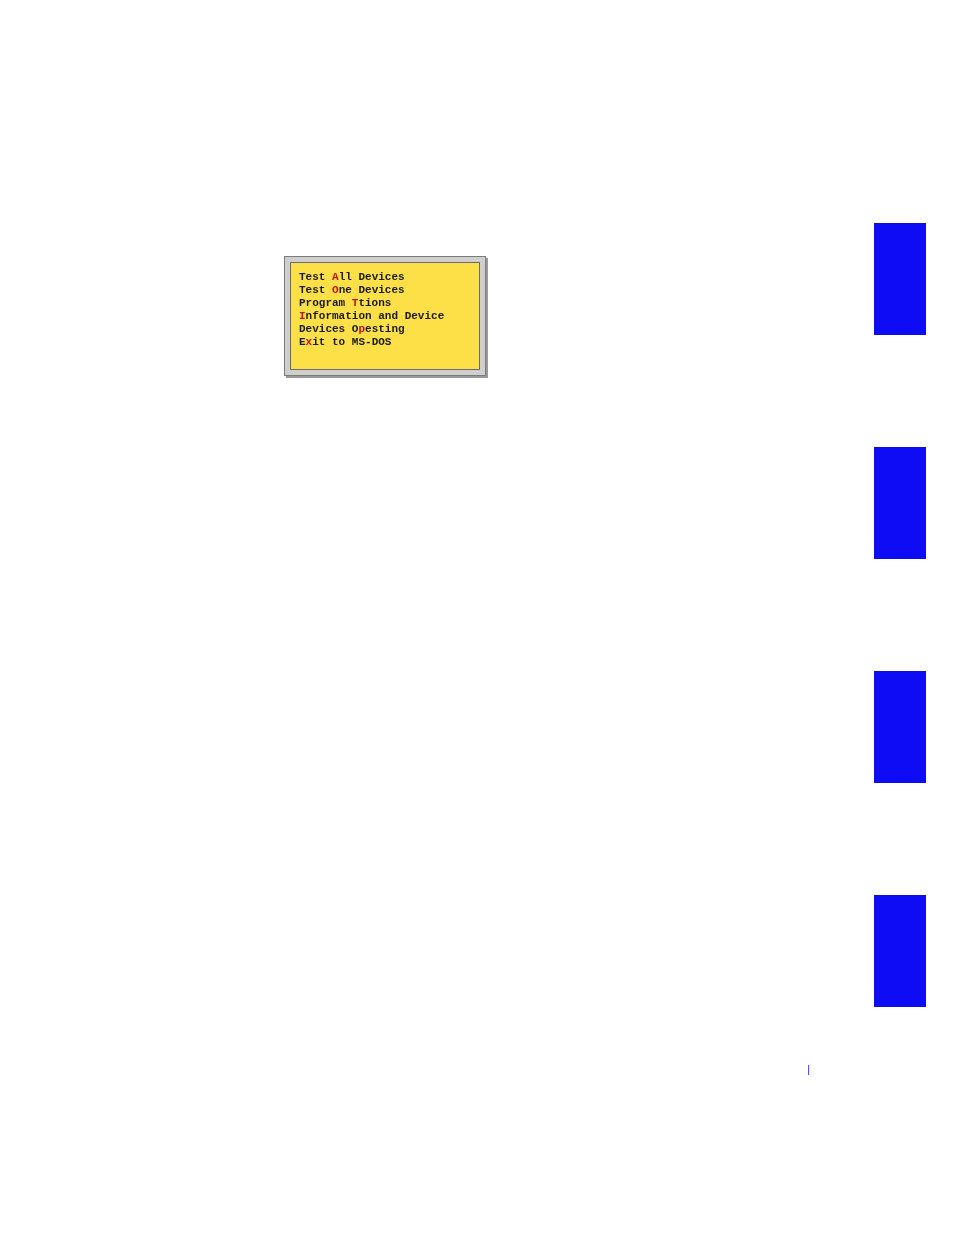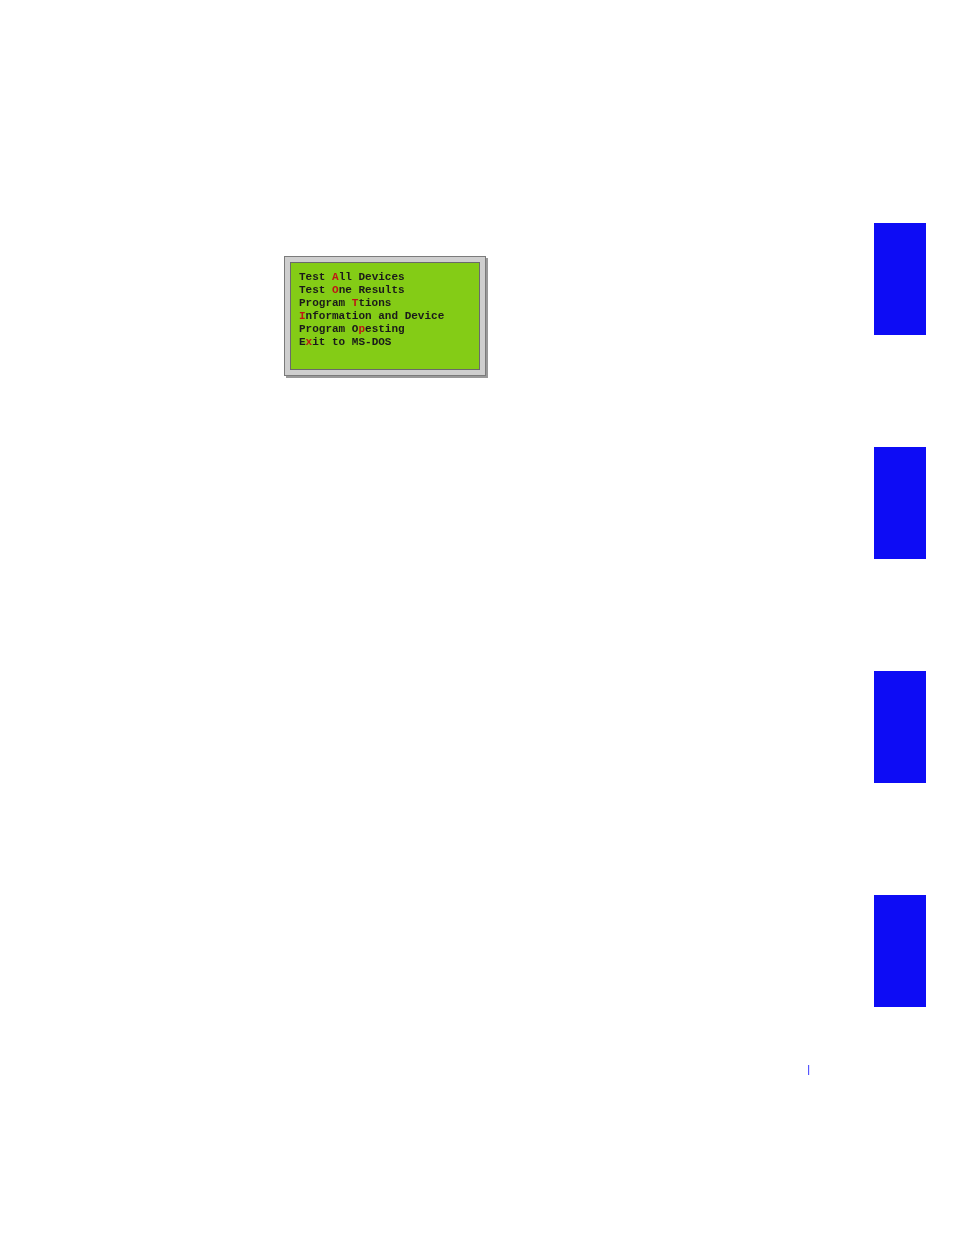--- a/index.html
+++ b/index.html
@@ -41,21 +41,21 @@
     border:1px solid #7b7b7b;
     box-shadow: 2px 2px 0 #999;
   }
   .shot-inner{
     position:absolute;
     left:5px;
     top:5px;
     right:5px;
     bottom:5px;
     border:1px solid #6a6a6a;
-    background:#84cc16;
+    background:#fde047;
     padding:8px 8px;
   }
   .menu-line{
     font-family:"Courier New",Courier,monospace;
     font-size:11px;
     font-weight:bold;
     color:#1a1a1a;
     white-space:nowrap;
     line-height:13px;
     letter-spacing:0px;
@@ -85,30 +85,30 @@
   <div class="side-tab t2"></div>
   <div class="side-tab t3"></div>
   <div class="side-tab t4"></div>
 
   <div class="shot-outer">
     <div class="shot-inner">
       <div class="menu-line">
         <span>Test </span><span class="hot">A</span><span>ll Devices</span>
       </div>
       <div class="menu-line">
-        <span>Test </span><span class="hot">O</span><span>ne Results</span>
+        <span>Test </span><span class="hot">O</span><span>ne Devices</span>
       </div>
       <div class="menu-line">
         <span>Program </span><span class="hot">T</span><span>tions</span>
       </div>
       <div class="menu-line">
         <span></span><span class="hot">I</span><span>nformation and Device</span>
       </div>
       <div class="menu-line">
-        <span>Program O</span><span class="hot">p</span><span>esting</span>
+        <span>Devices O</span><span class="hot">p</span><span>esting</span>
       </div>
       <div class="menu-line">
         <span>E</span><span class="hot">x</span><span>it to MS-DOS</span>
       </div>
     </div>
   </div>
 
   <div class="footer">
     <span class="sep">|</span>
   </div>

